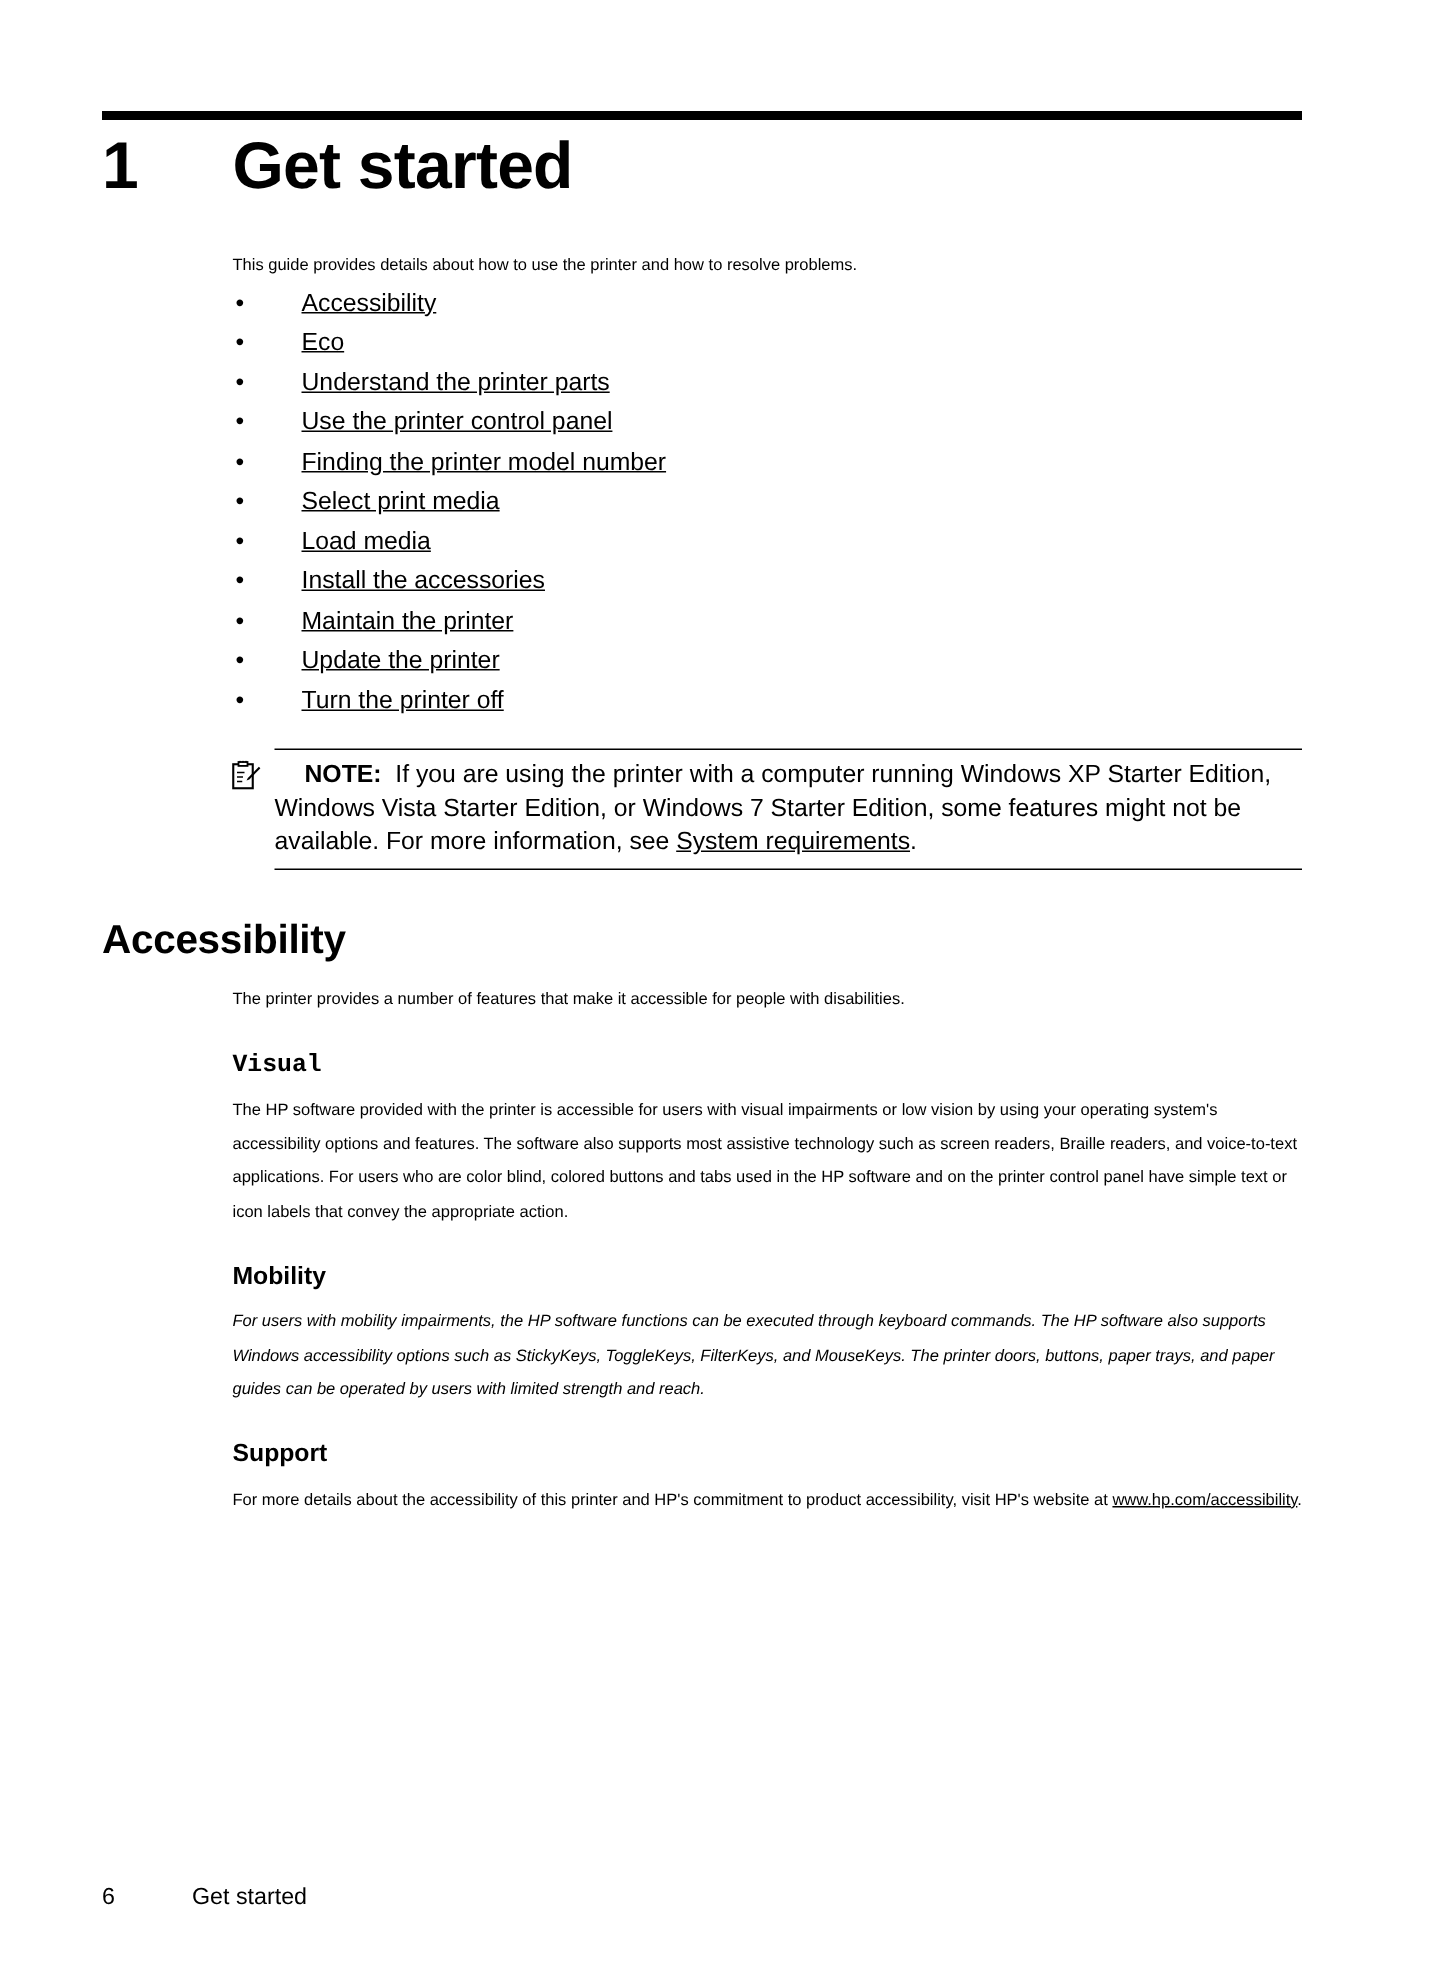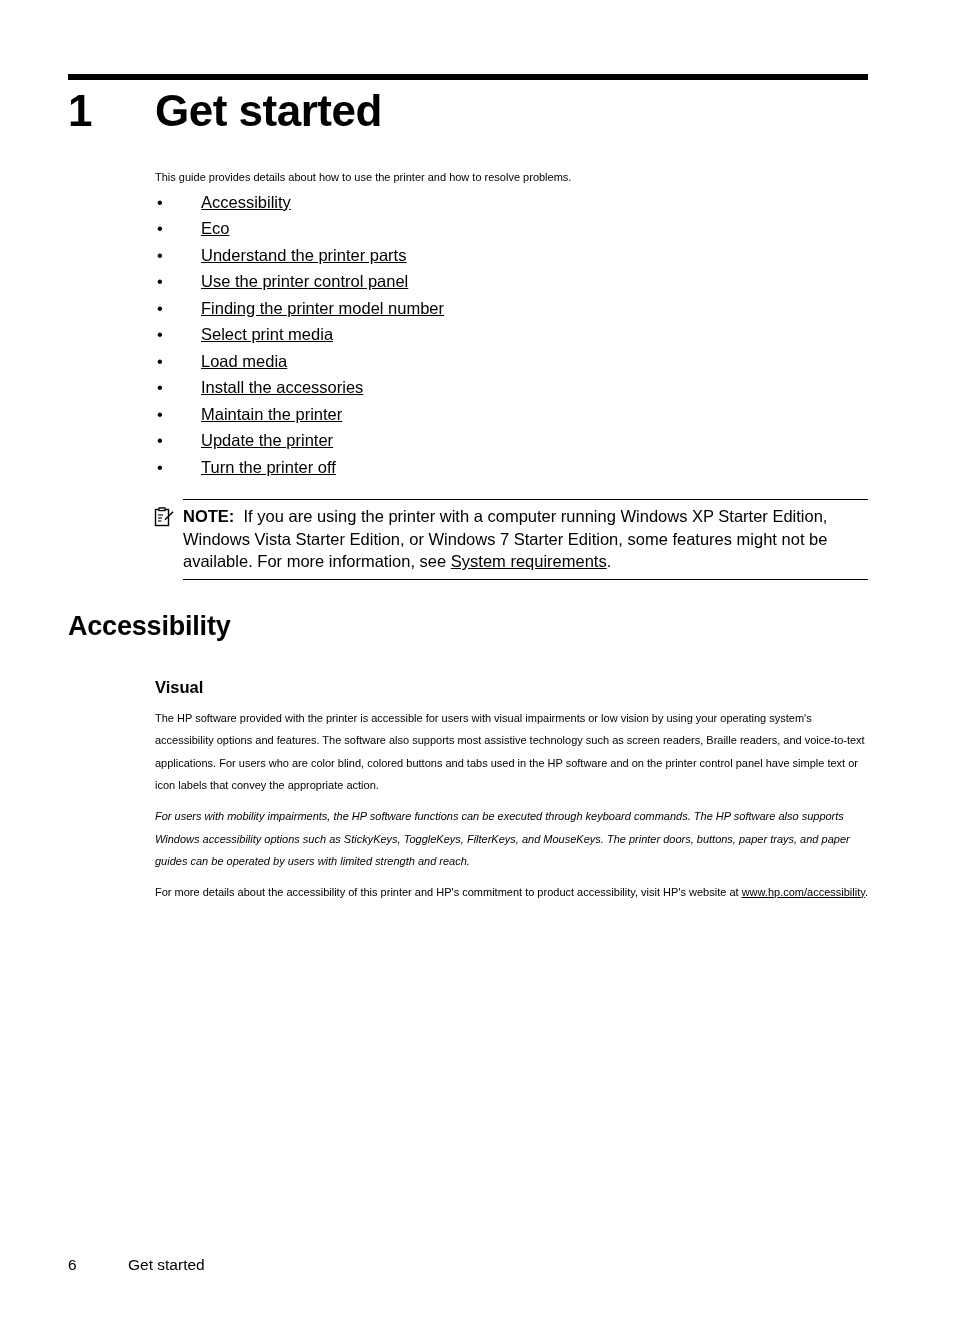--- a/index.html
+++ b/index.html
@@ -119,20 +119,21 @@
     top: 7px;
     width: 20px;
     height: 20px;
   }
   .note-body {
     font-size: 16.5px;
     line-height: 22.6px;
   }
   .note-label {
     font-weight: bold;
+    margin-left: 20px;
   }
 
   
   .section-head {
     position: absolute;
     left: 68px;
     width: 800px;
     font-size: 27px;
     font-weight: bold;
     line-height: 32px;
@@ -247,26 +248,29 @@
         <span class="note-label">NOTE:</span><span>&nbsp;&nbsp;</span><span>If you are using the printer with a computer running Windows XP Starter Edition, Windows Vista Starter Edition, or Windows 7 Starter Edition, some features might not be available. For more information, see </span><span class="xref">System requirements</span><span>.</span>
       </div>
     </div>
     <div class="note-rule"></div>
   </div>
 
   <div class="section-head" style="top: 610px;">Accessibility</div>
 
   <div class="body-col" style="top: 655px;">
 
-
-    <p class="sub-head" style="margin-top: 21px;">Visual</p>
+    <p class="body-text">The printer provides a number of features that make it accessible for people with disabilities.</p>
+
+    <p class="sub-head" style="margin-top: 21px; font-family: Liberation Mono, monospace;">Visual</p>
     <p class="body-text" style="margin-top: 8px;">The HP software provided with the printer is accessible for users with visual impairments or low vision by using your operating system's accessibility options and features. The software also supports most assistive technology such as screen readers, Braille readers, and voice-to-text applications. For users who are color blind, colored buttons and tabs used in the HP software and on the printer control panel have simple text or icon labels that convey the appropriate action.</p>
 
+    <p class="sub-head" style="margin-top: 20px;">Mobility</p>
     <p class="body-text" style="margin-top: 8px; font-style: italic;">For users with mobility impairments, the HP software functions can be executed through keyboard commands. The HP software also supports Windows accessibility options such as StickyKeys, ToggleKeys, FilterKeys, and MouseKeys. The printer doors, buttons, paper trays, and paper guides can be operated by users with limited strength and reach.</p>
 
+    <p class="sub-head" style="margin-top: 20px;">Support</p>
 
     <p class="body-text" style="margin-top: 8px;"><span>For more details about the accessibility of this printer and HP's commitment to product accessibility, visit HP's website at </span><span class="xref">www.hp.com/accessibility</span><span>.</span></p>
 
 
   </div>
 
   <div class="footer">
     <div class="footer-page">6</div>
     <div class="footer-label">Get started</div>
   </div>

